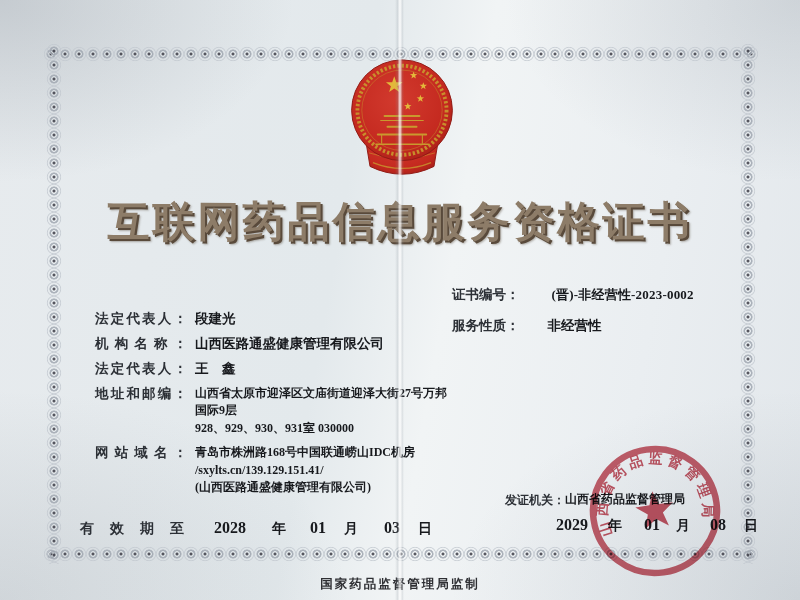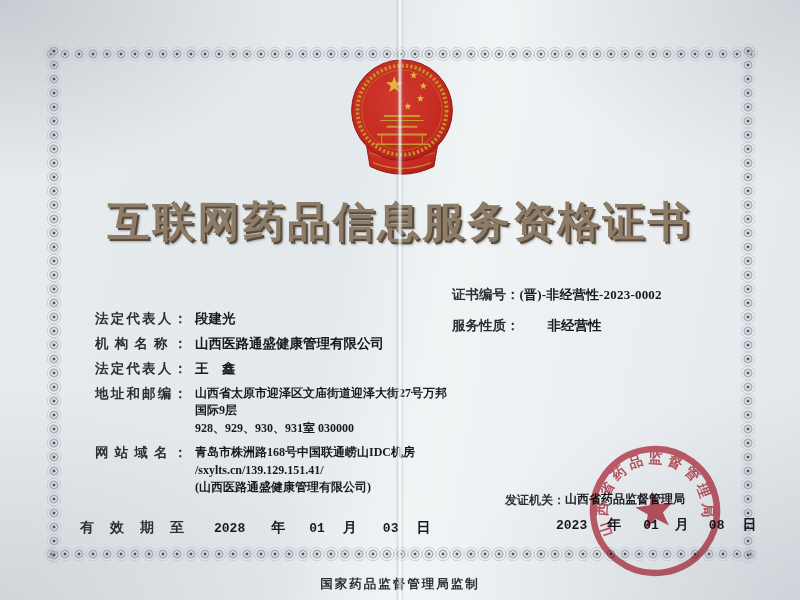--- a/index.html
+++ b/index.html
@@ -31,34 +31,34 @@
     background-size:20px 14px;}
   .bs.t{top:0}.bs.b{bottom:0}.bs.l{left:0}.bs.r{right:0}
   .emblem{position:absolute;left:344px;top:56px;width:116px;height:124px;z-index:10;}
   .title{position:absolute;left:0;top:194px;width:800px;text-align:center;z-index:10;
     font-size:42px;font-weight:bold;letter-spacing:3px;color:#8d7c68;
     text-shadow:2px 2px 0 #594a3b, 3px 3px 2px rgba(60,45,30,.35);}
   .row{position:absolute;display:flex;align-items:flex-start;color:#23262b;z-index:10;}
   .lab{font-weight:bold;font-size:13.5px;color:#2c3036;white-space:nowrap;}
   .lab.just{text-align:justify;text-align-last:justify;}
   .val{font-weight:bold;font-size:13.5px;color:#17191d;white-space:pre-line;line-height:1.32;}
-  .certno{left:452px;top:286px;}
+  .certno{left:452px;top:286px;gap:32px;}
   .certno .val{font-size:13px;letter-spacing:.2px;font-family:Liberation Serif, serif;}
   .service{left:452px;top:317px;}
   .service .val{margin-left:28px;text-align:center;}
   .fields{position:absolute;left:95px;top:310px;width:352px;z-index:10;}
   .frow{display:flex;margin-bottom:7px;}
   .frow .lab{width:92px;flex:0 0 92px;text-align:justify;text-align-last:justify;margin-right:8px;}
   .frow .val{flex:1;}
   .frow.small .val{font-size:12px;line-height:1.45;}
   .issuer{left:505px;top:492px;}
   .issuer .lab,.issuer .val{font-size:12px;}
   .daterow{position:absolute;display:flex;align-items:baseline;font-weight:bold;z-index:10;color:#17191d;}
   .daterow span{font-size:14px;}
-  .daterow .num{font-size:13px;font-family:Liberation Mono, monospace;}
+  .daterow .num{font-size:16px;font-family:Liberation Serif, serif;}
   .valid{left:80px;top:519px;}
   .valid .lab{width:104px;margin-right:14px;font-size:14px;}
   .issued{left:556px;top:516px;}
   .footer{position:absolute;left:0;top:576px;width:800px;text-align:center;z-index:10;
     font-size:12.5px;font-weight:bold;letter-spacing:2px;color:#2e2f33;}
   .stamp{position:absolute;left:582px;top:438px;width:146px;height:146px;z-index:25;
     opacity:.88;mix-blend-mode:multiply;transform:rotate(-8deg);}
   .m1{margin-left:16px}.m2{margin-left:26px}.m3{margin-left:24px}.m4{margin-left:18px}
   .m5{margin-left:26px}.m6{margin-left:18px}.n2{margin-left:20px}.n3{margin-left:22px}.n4{margin-left:16px}
   .n5{margin-left:20px}.n6{margin-left:18px}
@@ -154,21 +154,21 @@
     <span class="lab just">有效期至</span>
     <span class="num m1">2028</span>
     <span class="m2">年</span>
     <span class="num m3">01</span>
     <span class="m4">月</span>
     <span class="num m5">03</span>
     <span class="m6">日</span>
   </div>
 
   <div class="daterow issued">
-    <span class="num">2023</span>
+    <span class="num">2029</span>
     <span class="n2">年</span>
     <span class="num n3">01</span>
     <span class="n4">月</span>
     <span class="num n5">08</span>
     <span class="n6">日</span>
   </div>
 
   <svg class="stamp" viewBox="0 0 146 146">
     <circle cx="73" cy="73" r="62" fill="none" stroke="#c2404f" stroke-width="6.5" opacity=".95"></circle>
     <polygon fill="#c2404f" points="73,53 77.7,66.5 92,66.8 80.6,75.5 84.8,89.2 73,81 61.2,89.2 65.4,75.5 54,66.8 68.3,66.5"></polygon>

